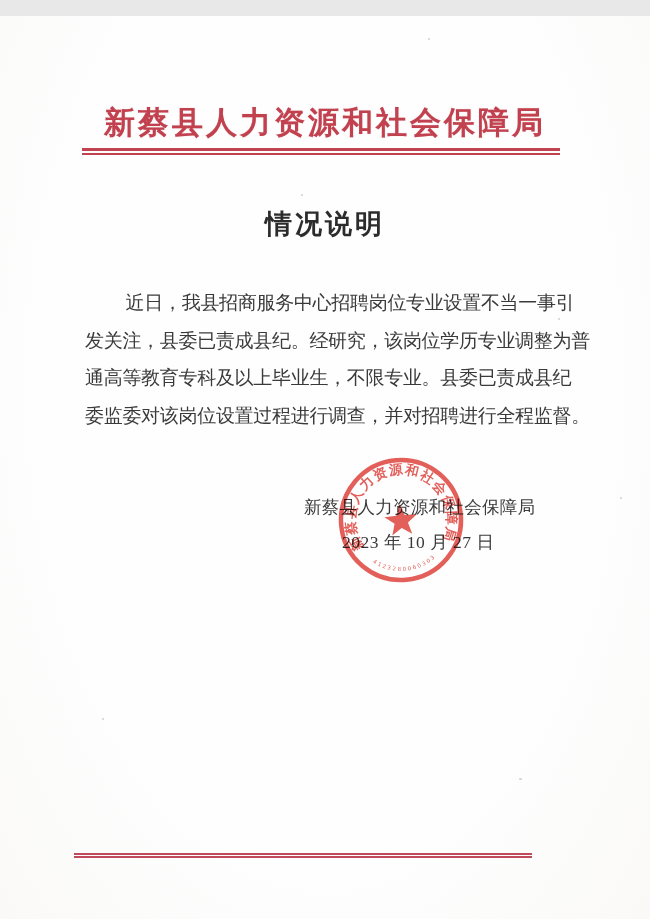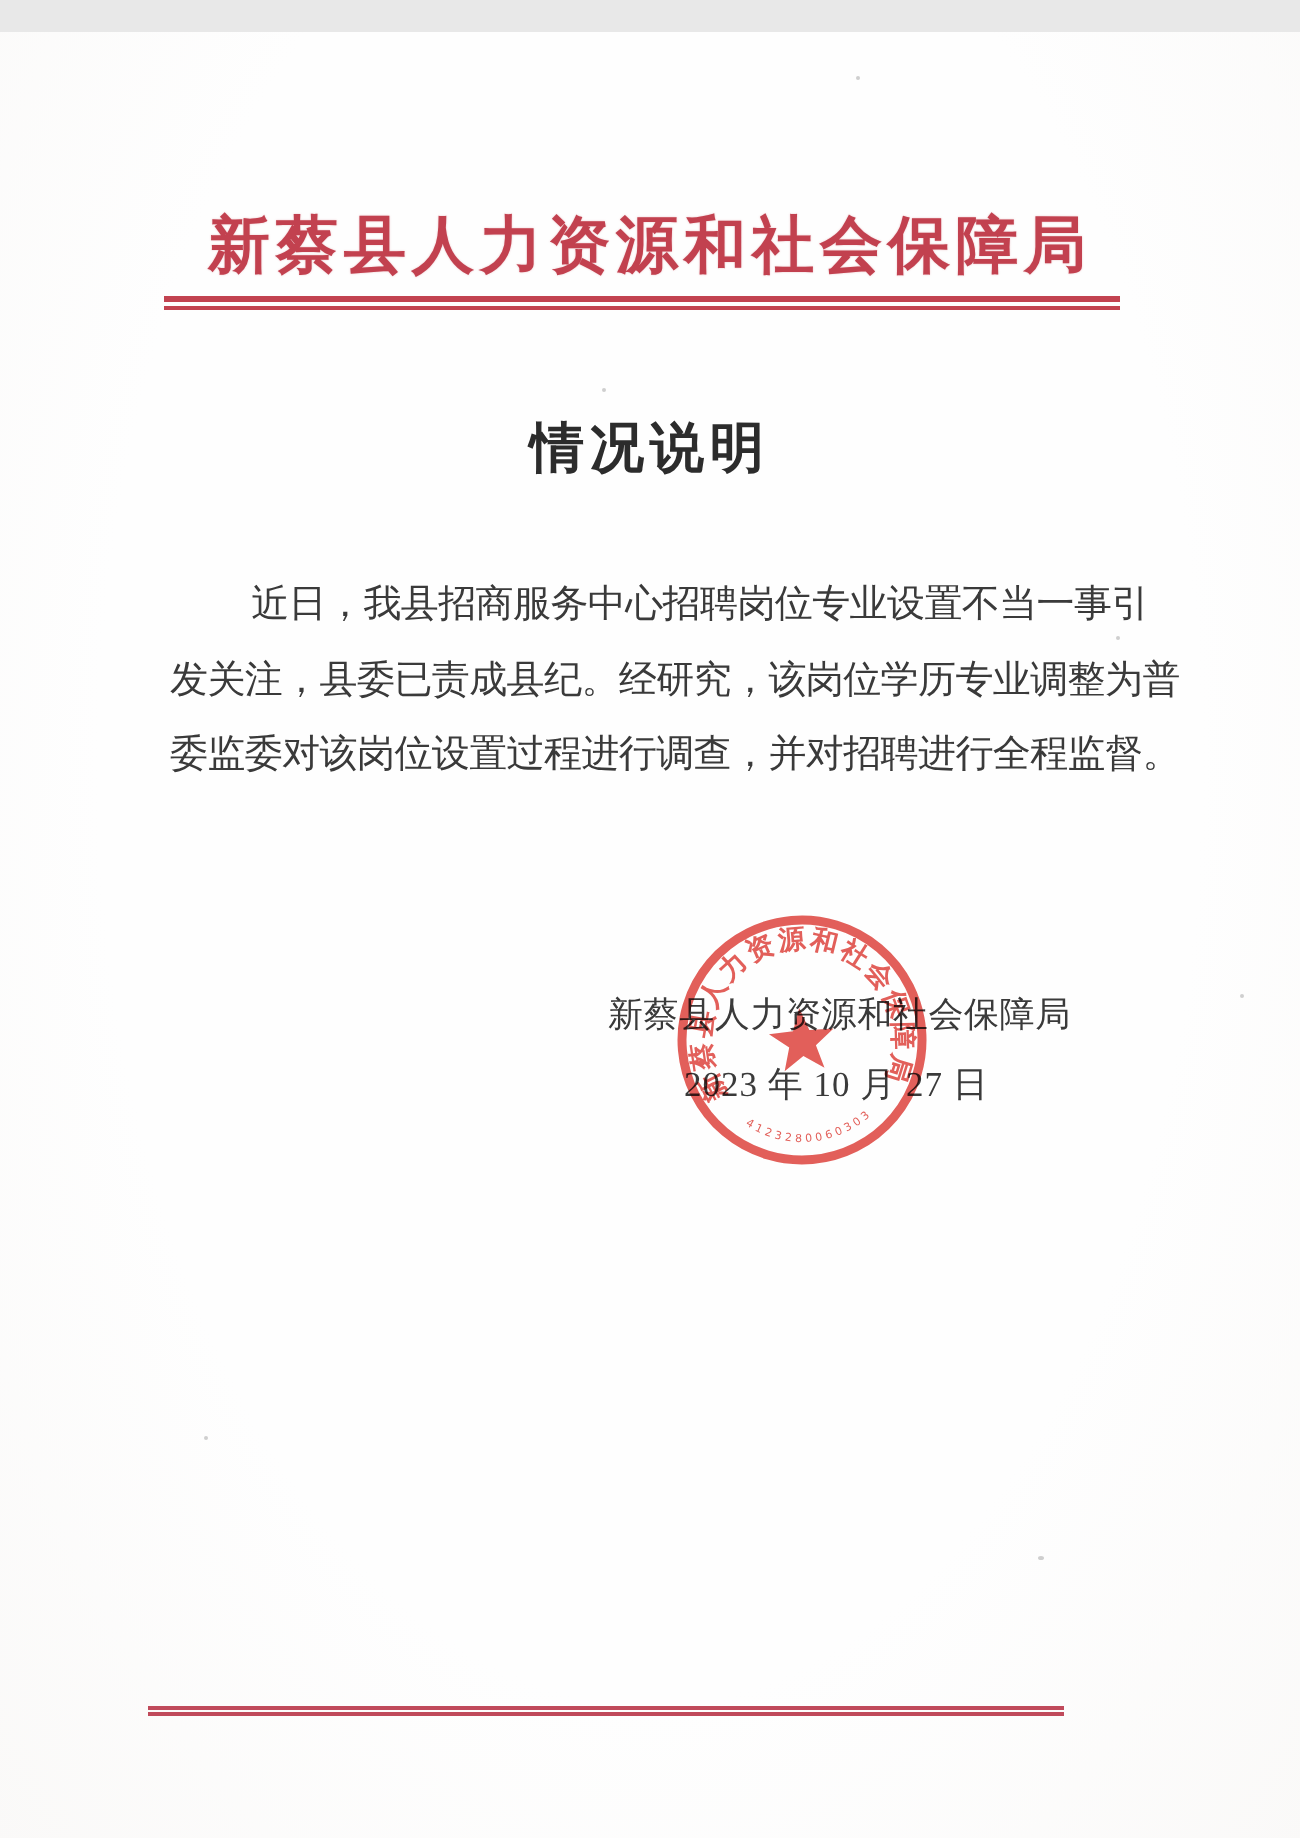--- a/index.html
+++ b/index.html
@@ -94,20 +94,21 @@
 
   <h1 class="letterhead">新蔡县人力资源和社会保障局</h1>
 
   <div class="rule-top"></div>
 
   <h2 class="doc-title">情况说明</h2>
 
   <div class="body-text">
     <div class="body-line first">近日，我县招商服务中心招聘岗位专业设置不当一事引</div>
     <div class="body-line">发关注，县委已责成县纪。经研究，该岗位学历专业调整为普</div>
+    <div class="body-line">通高等教育专科及以上毕业生，不限专业。县委已责成县纪</div>
     <div class="body-line">委监委对该岗位设置过程进行调查，并对招聘进行全程监督。</div>
   </div>
 
   <div class="sig-org">新蔡县人力资源和社会保障局</div>
 
   <div class="sig-date">2023 年 10 月 27 日</div>
 
   <svg class="seal" viewBox="0 0 130 130" aria-hidden="true">
     <defs>
       <path id="sealArc" d="M 65,111 A 46 46 0 1 1 65,19 A 46 46 0 1 1 65,111" fill="none"></path>

